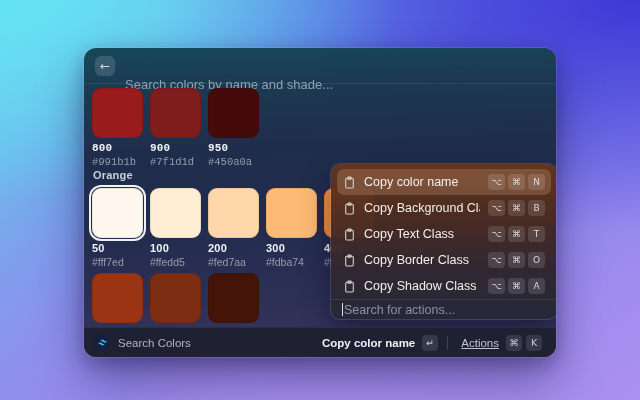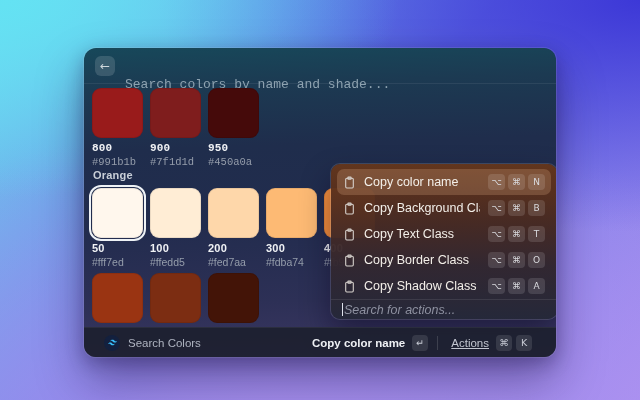--- a/index.html
+++ b/index.html
@@ -29,21 +29,21 @@
     display:flex; align-items:center; gap:10px; padding:0 11px;
     border-bottom:1px solid rgba(255,255,255,0.07);
   }
   .back-btn {
     width:20px; height:20px; border-radius:6px; flex:0 0 auto;
     background:rgba(255,255,255,0.14); border:none;
     color:#cfd8dc; font-size:12px; line-height:20px; text-align:center; cursor:pointer;
   }
   .search-input {
     flex:1; background:transparent; border:none; outline:none;
-    font-family:Liberation Mono, monospace;
+    font-family:Liberation Sans, sans-serif;
     font-size:13px; color:#e8eef2;margin-top:37px;
   }
   .search-input::placeholder { color:#8da2b0; opacity:1; }
 
   
   .swatch-row { position:absolute; left:8px; display:flex; }
   .cell { width:51px; margin-right:7px; }
   .swatch {
     width:51px; height:50px; border-radius:9px; cursor:pointer;
     box-shadow: inset 0 0 0 1px rgba(0,0,0,0.08);
@@ -71,31 +71,31 @@
   .keys { display:flex; gap:3px; }
   .keycap {
     min-width:17px; height:16px; padding:0 2px; border-radius:4px;
     background:rgba(255,255,255,0.13);
     font-family:"DejaVu Sans", sans-serif;
     font-size:9px; color:#d9dade; display:flex; align-items:center; justify-content:center;
   }
   .panel-search {
     position:absolute; left:0; right:0; bottom:0; height:20px;
     border-top:1px solid rgba(255,255,255,0.09);
-    display:flex; align-items:center; padding:0 11px; gap:1px;font-style:italic;
+    display:flex; align-items:center; padding:0 11px; gap:1px;
   }
   .caret { width:1px; height:13px; background:#dfe3ec; }
   .panel-search-text { font-size:12.5px; color:#8e91a0; }
 
   
   .statusbar {
     position:absolute; left:0; right:0; bottom:0; height:30px; z-index:6;
     background:rgba(29,32,47,0.93);
     border-top:1px solid rgba(255,255,255,0.06);
-    display:flex; align-items:center; padding:0 20px;
+    display:flex; align-items:center; padding:0 10px;
   }
   .logo-circle {
     width:16px; height:16px; border-radius:50%; background:#13203e;
     display:flex; align-items:center; justify-content:center; margin-right:8px;
   }
   .app-name { font-size:11.5px; color:#aeb3c0; }
   .sb-right { margin-left:auto; display:flex; align-items:center; }
   .primary-label { font-size:11.5px; font-weight:700; color:#eef0f4; margin-right:7px; }
   .sb-keycap {
     min-width:16px; height:16px; padding:0 2px; border-radius:4px;

